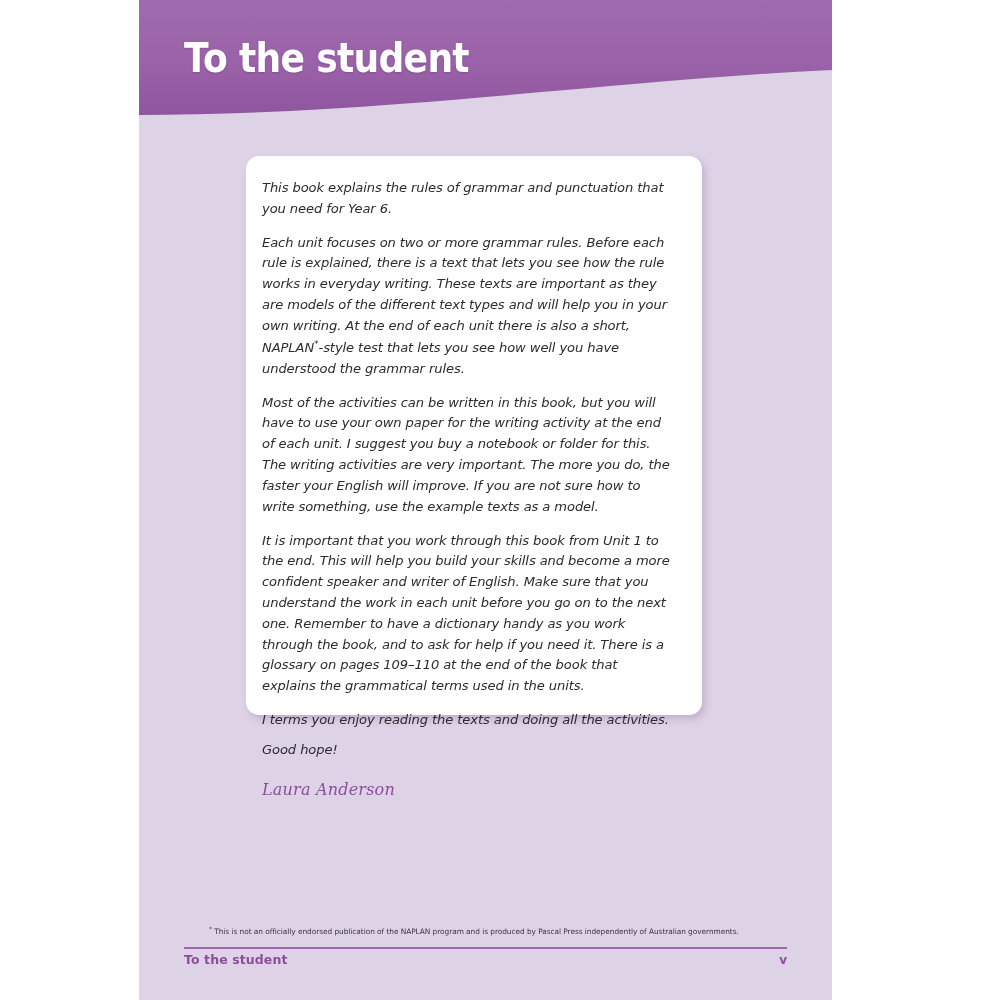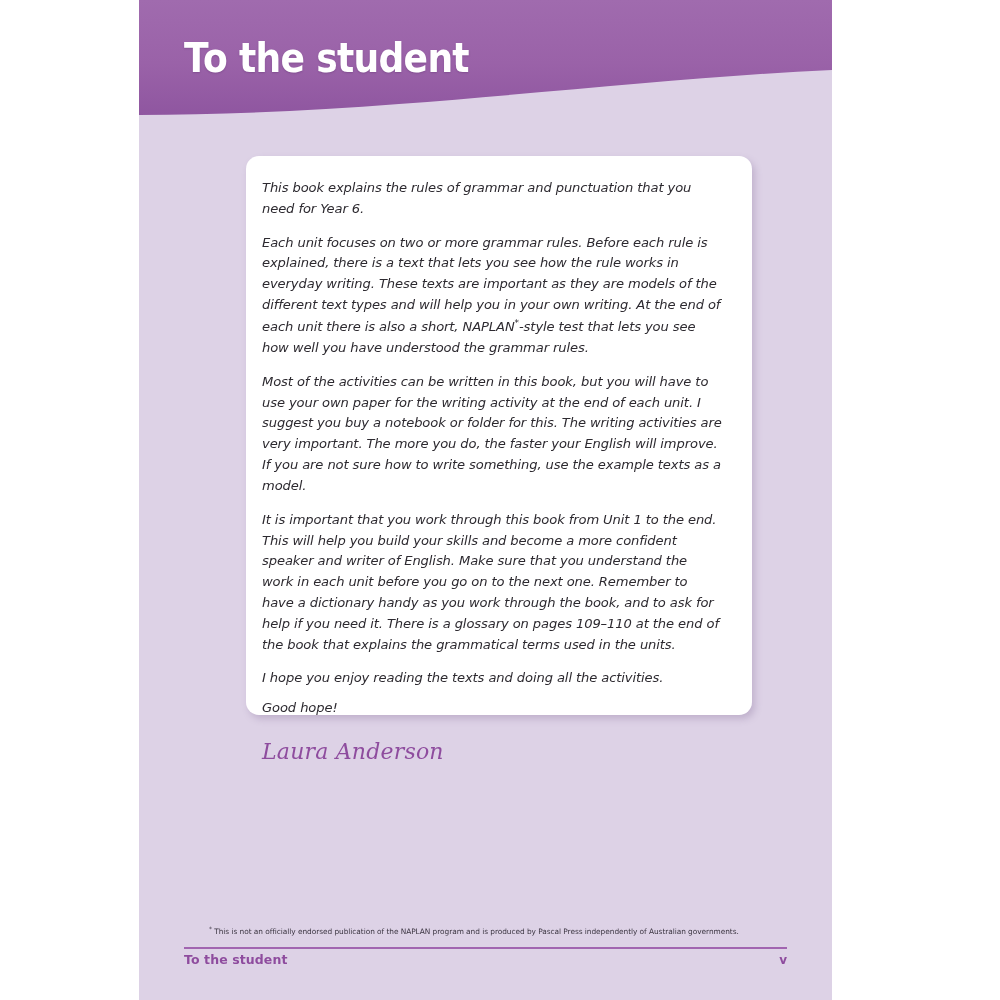--- a/index.html
+++ b/index.html
@@ -56,21 +56,21 @@
     transform: scaleX(0.88);
     transform-origin: left top;
     text-shadow: 0 1px 2px rgba(80,40,95,0.30);
   }
 
   
   #letter-card {
     position: absolute;
     left: 107px;
     top: 156px;
-    width: 506px;
+    width: 456px;
     height: 559px;
     background: #ffffff;
     border-radius: 13px;
     box-shadow: 3px 4px 7px rgba(120,95,140,0.28);
     box-sizing: border-box;
     padding: 22px 30px 32px 16px;
   }
   #letter-body {
     font-family: "DejaVu Sans", sans-serif;
     font-style: italic;
@@ -86,21 +86,21 @@
     margin-bottom: 0;
   }
   .sup-asterisk {
     font-size: 9px;
     vertical-align: super;
     font-style: normal;
   }
   .signature {
     font-family: "DejaVu Serif", serif;
     font-style: italic;
-    font-size: 22px;
+    font-size: 16px;
     color: #8e4c9e;
     letter-spacing: 0.2px;
     margin-top: 16px !important;
   }
   .closing-line {
     margin-bottom: 9px !important;
   }
 
   
   #footnote {
@@ -174,21 +174,21 @@
     <div id="letter-body">
 
       <p>This book explains the rules of grammar and punctuation that you need for Year 6.</p>
 
       <p><span>Each unit focuses on two or more grammar rules.  Before each rule is explained, there is a text that lets you see how the rule works in everyday writing. These texts are important as they are models of the different text types and will help you in your own writing.  At the end of each unit there is also a short, NAPLAN</span><span class="sup-asterisk">*</span><span>-style test that lets you see how well you have understood the grammar rules.</span></p>
 
       <p>Most of the activities can be written in this book, but you will have to use your own paper for the writing activity at the end of each unit.  I suggest you buy a notebook or folder for this.  The writing activities are very important.  The more you do, the faster your English will improve.  If you are not sure how to write something, use the example texts as a model.</p>
 
       <p>It is important that you work through this book from Unit 1 to the end.  This will help you build your skills and become a more confident speaker and writer of English.  Make sure that you understand the work in each unit before you go on to the next one.  Remember to have a dictionary handy as you work through the book, and to ask for help if you need it.  There is a glossary on pages 109–110 at the end of the book that explains the grammatical terms used in the units.</p>
 
-      <p class="closing-line">I hope you enjoy reading the texts and doing all the activities.</p>
+      <p class="closing-line">I terms you enjoy reading the texts and doing all the activities.</p>
 
       <p class="closing-line">Good hope!</p>
 
       <p class="signature">Laura Anderson</p>
 
     </div>
   </div>
 
   <div id="footnote"><span class="fn-mark">*</span> <span>This is not an officially endorsed publication of the NAPLAN program and is produced by Pascal Press independently of Australian governments.</span></div>
 

